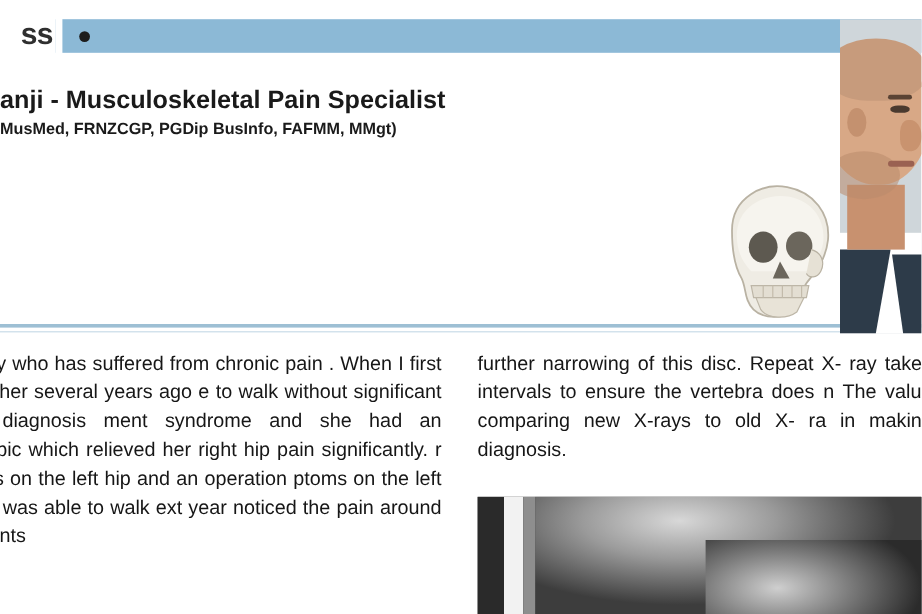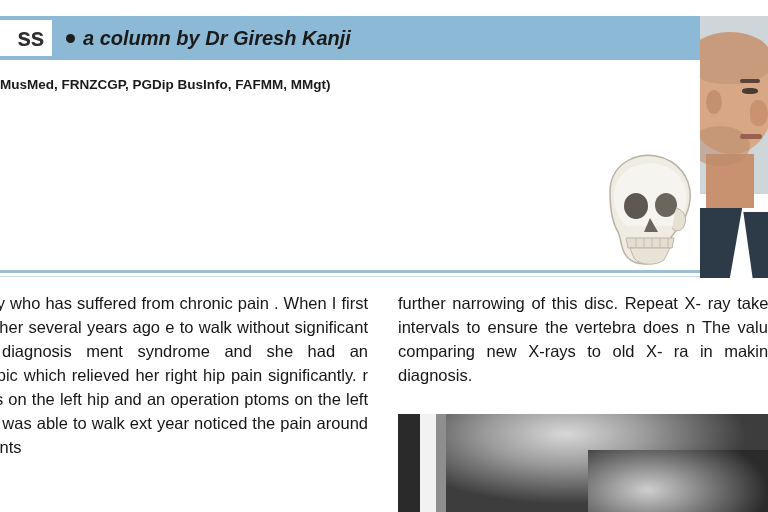--- a/index.html
+++ b/index.html
@@ -21,21 +21,21 @@
     inset: 0;
     overflow: hidden;
   }
 
   
   .banner {
     position: absolute;
     left: 0;
     top: 16px;
     width: 768px;
-    height: 44px;
+    height: 28px;
     background: #8cb9d6;
     display: flex;
     align-items: center;
   }
   .banner-left {
     width: 46px;
     height: 36px;
     background: #ffffff;
     position: relative;
   }
@@ -322,24 +322,24 @@
 <body>
 
 <div class="page">
 
   <div class="banner">
     <div class="banner-left">
       <span class="banner-left-text">ss</span>
     </div>
     <div class="banner-sep"></div>
     <span class="banner-bullet"></span>
-    <span class="banner-title">a column by Dr Giresh Kanji</span>
   </div>
 
   <div class="byline">
+    <div class="byline-name">anji - Musculoskeletal Pain Specialist</div>
     <div class="byline-quals">MusMed, FRNZCGP, PGDip BusInfo, FAFMM, MMgt)</div>
   </div>
 
 
   <div class="rule"></div>
   <div class="rule2"></div>
 
   <div class="col col-left">
     <p>ar old lady who has suffered from chronic pain . When I first reviewed her several years ago e to walk without significant pain. A diagnosis ment syndrome and she had an arthroscopic which relieved her right hip pain significantly. r symptoms on the left hip and an operation ptoms on the left side. She was able to walk ext year noticed the pain around her hip joints</p>
   </div>

